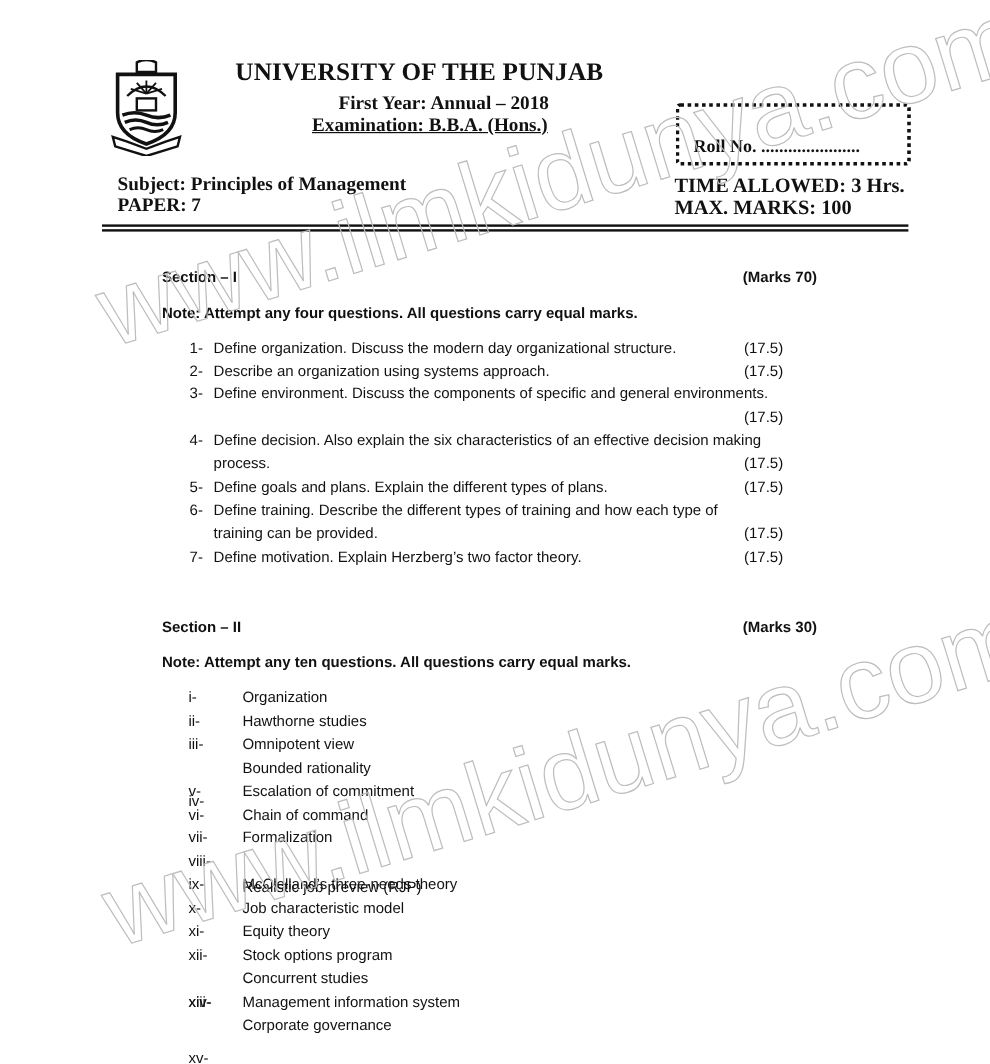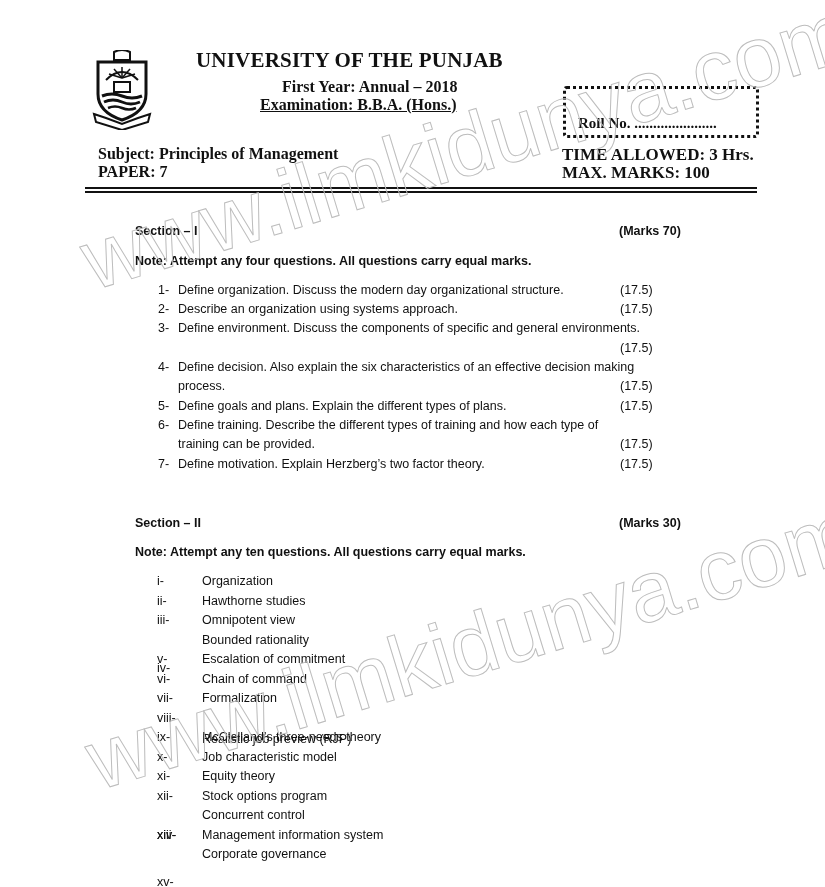--- a/index.html
+++ b/index.html
@@ -132,21 +132,21 @@
   <div class="abs sans q" style="left:202px; top:732px;">Realistic job preview (RJP)</div>
   <div class="abs sans q" style="left:157px; top:730px;">ix-</div>
   <div class="abs sans q" style="left:202px; top:730px;">McClelland’s three-needs theory</div>
   <div class="abs sans q" style="left:157px; top:750px;">x-</div>
   <div class="abs sans q" style="left:202px; top:750px;">Job characteristic model</div>
   <div class="abs sans q" style="left:157px; top:769px;">xi-</div>
   <div class="abs sans q" style="left:202px; top:769px;">Equity theory</div>
   <div class="abs sans q" style="left:157px; top:789px;">xii-</div>
   <div class="abs sans q" style="left:202px; top:789px;">Stock options program</div>
   <div class="abs sans q" style="left:157px; top:808px;margin-top:20px;">xiii-</div>
-  <div class="abs sans q" style="left:202px; top:808px;">Concurrent control</div>
+  <div class="abs sans q" style="left:202px; top:808px;">Concurrent studies</div>
   <div class="abs sans q" style="left:157px; top:828px;">xiv-</div>
   <div class="abs sans q" style="left:202px; top:828px;">Management information system</div>
   <div class="abs sans q" style="left:157px; top:847px;margin-top:28px;">xv-</div>
   <div class="abs sans q" style="left:202px; top:847px;">Corporate governance</div>
 </div>
 
 <div class="watermark" style="left:70px; top:215px; transform: rotate(-17deg);">www.ilmkidunya.com</div>
 <div class="watermark" style="left:75px; top:715px; transform: rotate(-17deg);">www.ilmkidunya.com</div>
 
 </body></html>

